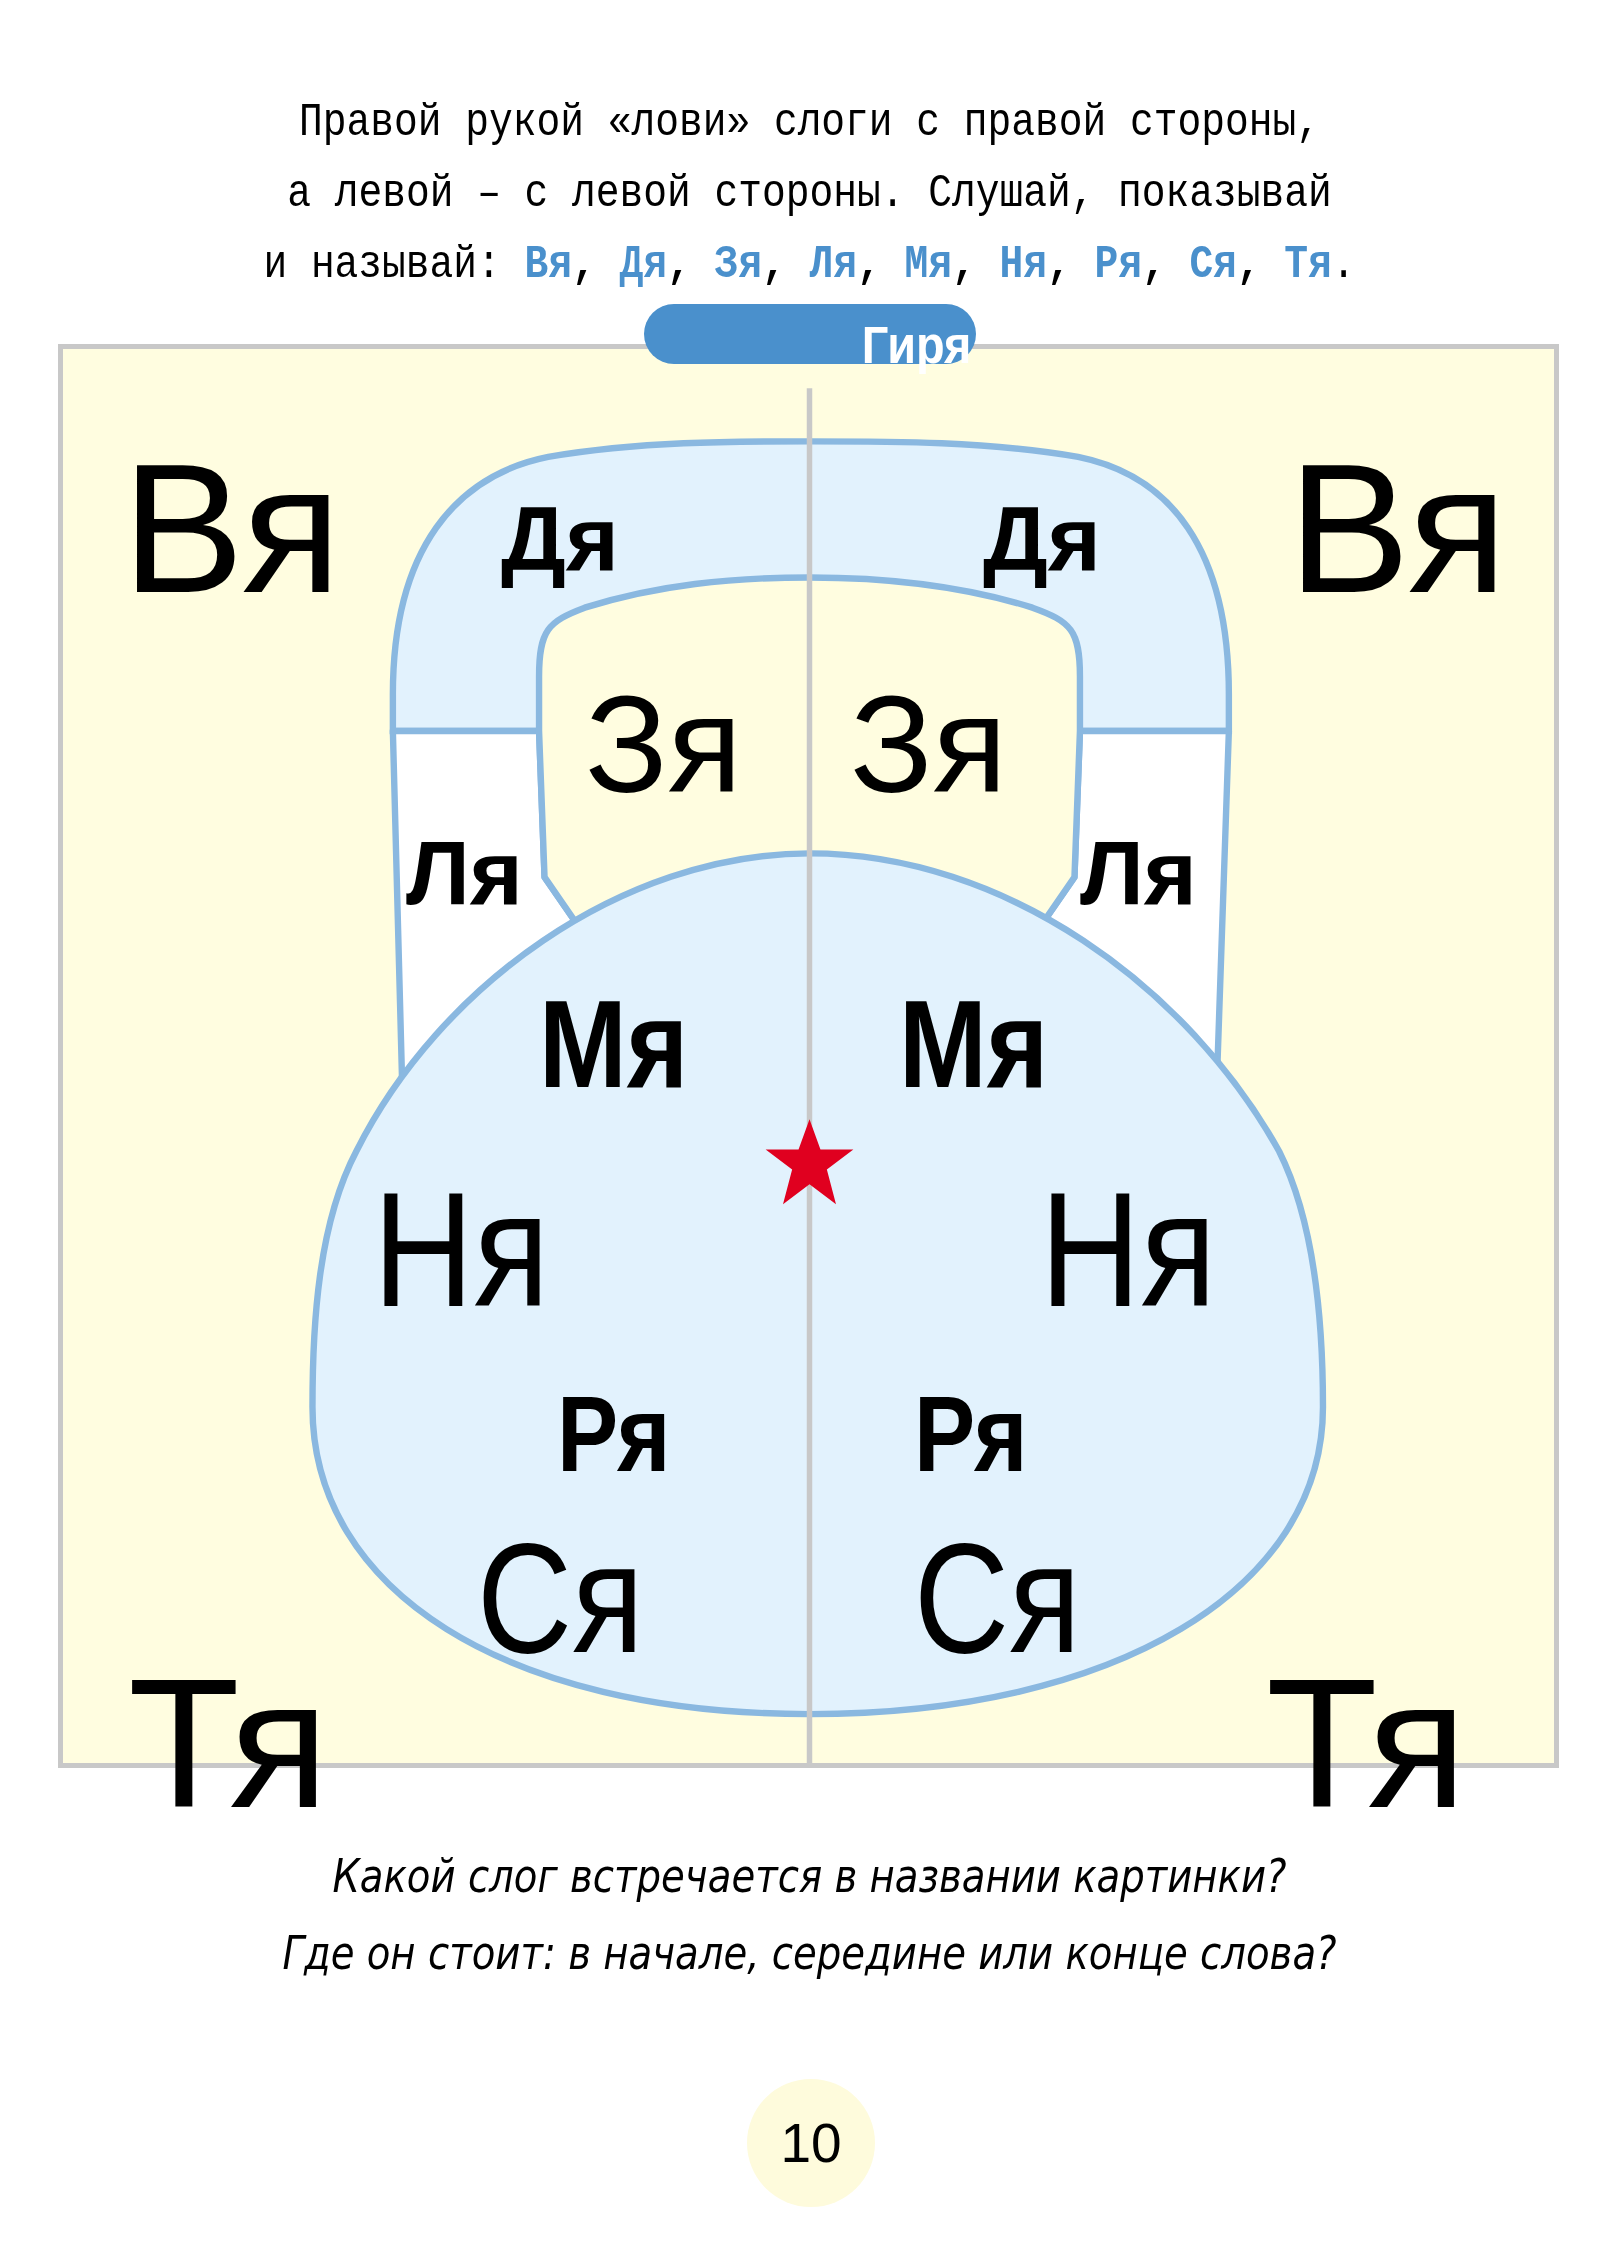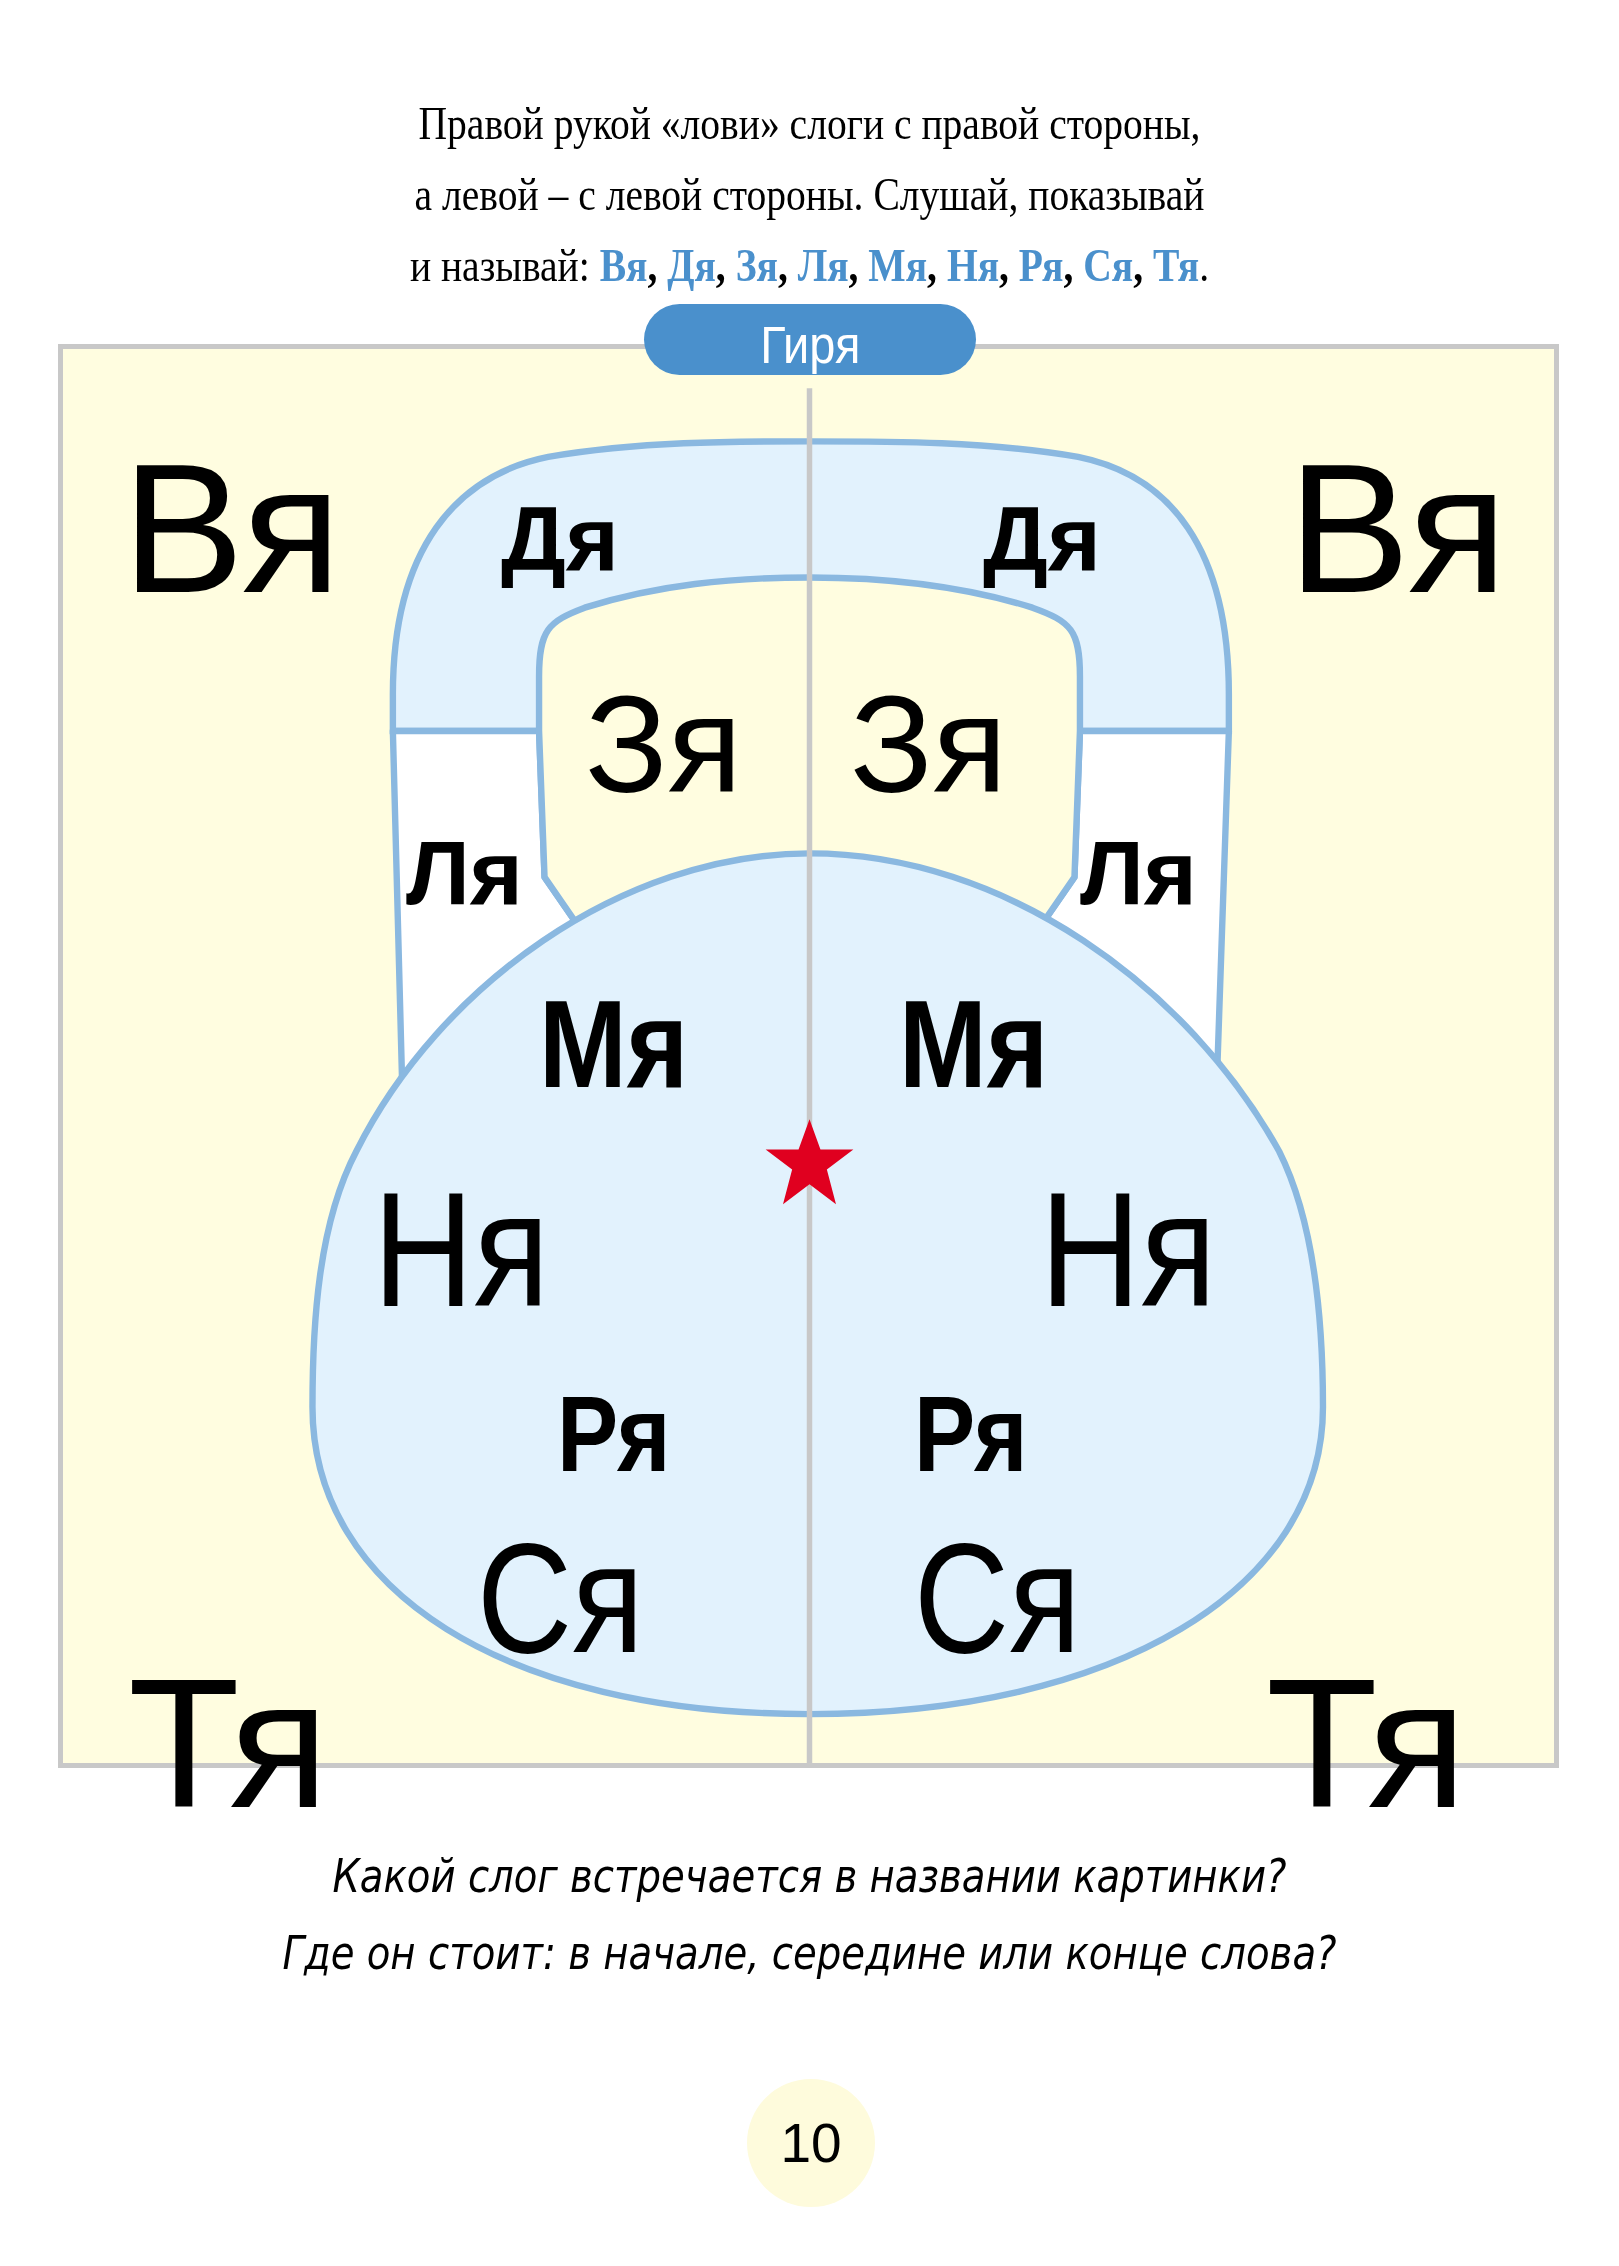--- a/index.html
+++ b/index.html
@@ -1,27 +1,27 @@
 <!DOCTYPE html>
 <html style="font-size:14.6px"><head>
 <meta charset="utf-8">
 <style>
   html, body { margin: 0; padding: 0; background: #ffffff; }
   body { width: 1619px; height: 2266px; position: relative; overflow: hidden;
          font-family: "Liberation Sans", "DejaVu Sans", sans-serif; color: #000; }
   .instr { position: absolute; left: 0; width: 1619px; top: 88px; text-align: center;
-           font-family: Liberation Serif, serif; font-size: 46px; line-height: 71px; }
+           font-family: Liberation Mono, monospace; font-size: 46px; line-height: 71px; }
   .instr .line { display: block; transform: scaleX(0.86); transform-origin: center; white-space: nowrap; }
   .instr .syl { color: #4a90cc; font-weight: bold; }
   .frame { position: absolute; left: 58px; top: 344px; width: 1491px; height: 1414px;
            border: 5.5px solid #c8c8c8; background: #fffde0; }
   svg.art { position: absolute; left: 0; top: 0; }
-  .pill { position: absolute; left: 644px; top: 304px; width: 332px; height: 71px;
-          background: #4a90cc; border-radius: 42px; color: #fff; font-weight: normal;
-          font-size: 51px; line-height: 84px; text-align: center; }
+  .pill { position: absolute; left: 644px; top: 304px; width: 332px; height: 60px;
+          background: #4a90cc; border-radius: 42px; color: #fff; font-weight: bold;
+          font-size: 51px; line-height: 84px; text-align: right; }
   .pill span { display: inline-block; transform: scaleX(0.92); }
   .syl-txt { position: absolute; white-space: nowrap; line-height: 1; transform-origin: left top; }
   .big { font-size: 183px; }
   .mid { font-size: 137px; }
   .bold { font-weight: bold; }
   .q { position: absolute; left: 0; width: 1619px; text-align: center; font-style: italic;
        font-family: "DejaVu Sans", sans-serif; font-size: 46px; line-height: 77px; }
   .q span { display: block; transform: scaleX(0.84); white-space: nowrap; }
   .pagenum { position: absolute; left: 747px; top: 2079px; width: 128px; height: 128px;
              border-radius: 50%; background: #fefbdc; font-weight: normal; font-size: 55px;

